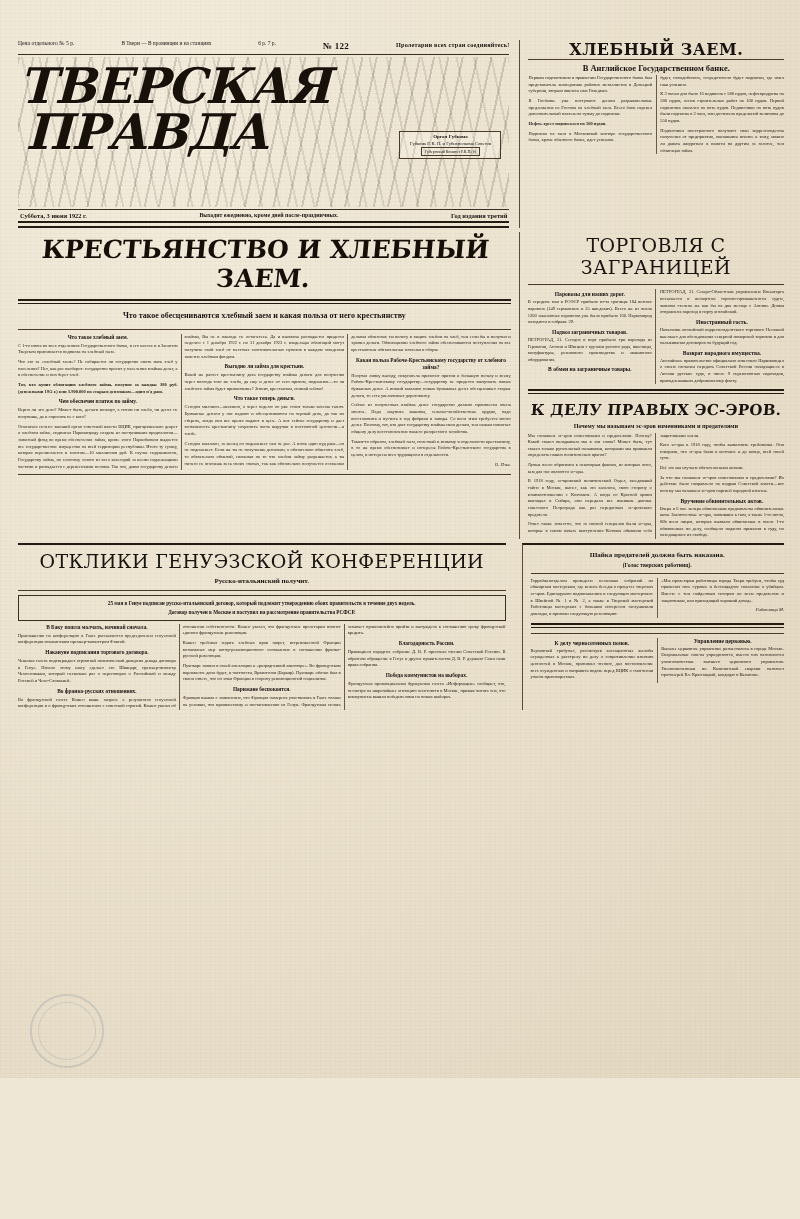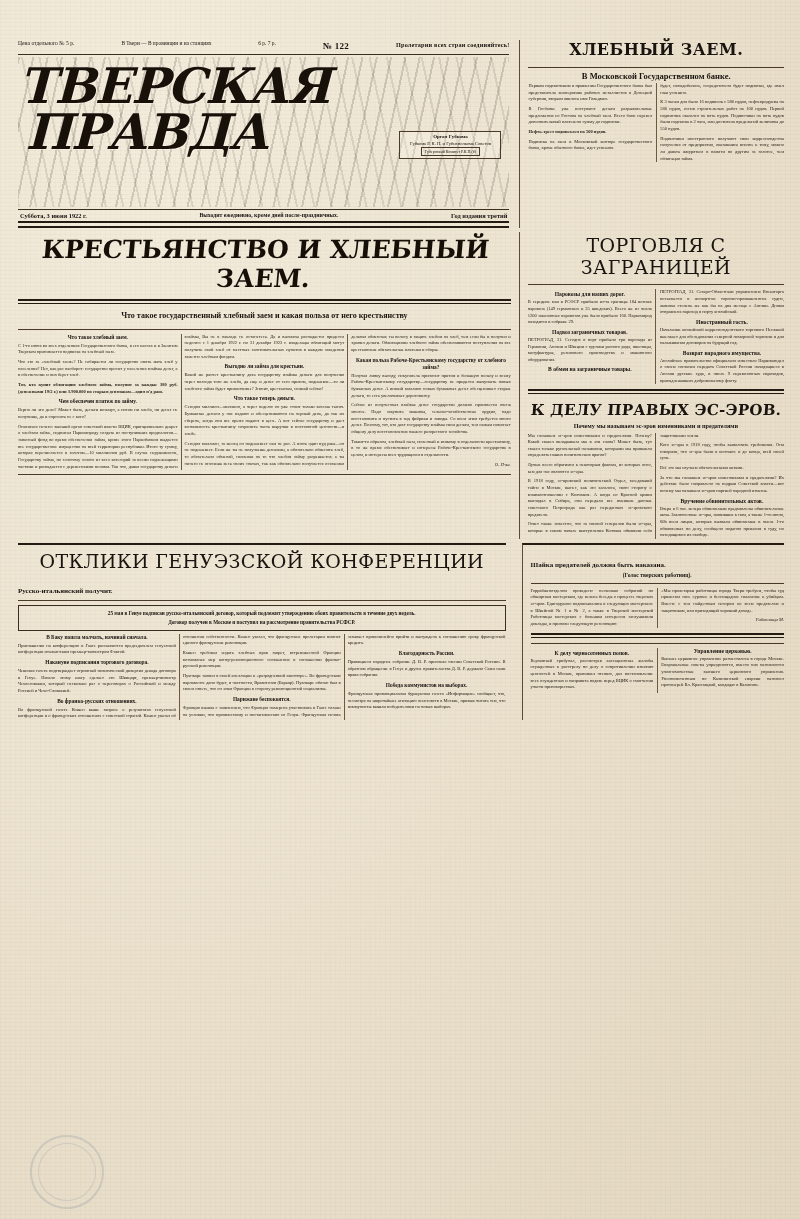--- a/index.html
+++ b/index.html
@@ -5,21 +5,21 @@
   html,body{margin:0;padding:0;}
   body{
     width:800px;height:1219px;
     background:#efe7d6;
     font-family:"Liberation Serif", serif;
     color:#1a1410;
     overflow:hidden;
   }
   .page{
     position:relative;
-    width:800px;height:1219px;
+    width:800px;height:1078px;
     background:
       radial-gradient(ellipse at 20% 10%, #f3ecdc 0%, #ece3d0 45%, #e2d7c0 100%);
     padding:0;
     box-sizing:border-box;
   }
   .paper-grain{
     position:absolute;inset:0;
     background:
       repeating-linear-gradient(0deg, rgba(120,95,60,.035) 0px, rgba(120,95,60,.035) 1px, transparent 1px, transparent 4px),
       repeating-linear-gradient(90deg, rgba(120,95,60,.025) 0px, rgba(120,95,60,.025) 1px, transparent 1px, transparent 5px);
@@ -108,21 +108,21 @@
     border-left:1px solid #5a4a33;
     padding-left:8px;
   }
   .rt-head{
     text-align:center;
     font-family:"DejaVu Serif", serif;
     font-weight:bold;
     font-size:16px;
     letter-spacing:.5px;
     border-bottom:1px solid #4a3b28;
-    padding-bottom:8px;
+    padding-bottom:0;
   }
   .rt-sub{
     text-align:center;font-size:8.5px;font-weight:bold;margin:3px 0 2px;
   }
   .two-col{column-count:2;column-gap:8px;column-rule:1px solid #6b5a40;}
   .three-col{column-count:3;column-gap:7px;column-rule:1px solid #6b5a40;}
   p.t{
     font-size:4.5px;
     line-height:1.48;
     text-align:justify;
@@ -178,21 +178,21 @@
   }
   .center-bold{text-align:center;font-weight:bold;font-size:5.2px;line-height:1.35;margin:2px 0;}
   .sign{text-align:right;font-size:4.6px;font-style:italic;margin-top:2px;}
   
   .mid-wrap{display:flex;gap:8px;margin-top:4px;}
   .mid-left{width:500px;}
   .mid-right{width:260px;border-left:1px solid #5a4a33;padding-left:8px;}
   .bot-wrap{display:flex;gap:16px;margin-top:4px;}
   .bot-left{width:500px;border-top:2px solid #241c12;padding-top:3px;}
   .bot-right{width:260px;border-left:1px solid #5a4a33;border-top:2px solid #241c12;padding-left:8px;padding-top:3px;}
-  .sm-head{font-size:7px;font-weight:bold;text-align:left;margin:13px 0 2px;line-height:1.25;}
+  .sm-head{font-size:7px;font-weight:bold;text-align:center;margin:3px 0 2px;line-height:1.25;}
   .xs-head{font-size:5.6px;font-weight:bold;text-align:center;margin:2px 0 1px;line-height:1.25;}
   .hl-4{
     font-family:"DejaVu Serif", serif;font-weight:bold;font-size:13px;text-align:center;
     letter-spacing:.3px;padding:2px 0;
   }
   .stamp{
     position:absolute;left:30px;bottom:10px;width:70px;height:70px;
     border-radius:50%;
     border:2px solid rgba(60,90,130,.35);
     opacity:.45;
@@ -242,39 +242,39 @@
         <div class="mh-foot">
           <div>Суббота, 3 июня 1922 г.</div>
           <div class="mid">Выходит ежедневно, кроме дней
 после-праздничных.</div>
           <div>Год издания третий</div>
         </div>
       </div>
 
       <div class="rt">
         <div class="rt-head">ХЛЕБНЫЙ ЗАЕМ.</div>
-        <div class="rt-sub">В Московской Государственном банке.</div>
+        <div class="rt-sub">В Английское Государственном банке.</div>
         <div class="two-col">
           <p class="t">Первым подписчиком в правлении Государственного банка был представитель кооператива рабочих металлистов в Донецкой губернии, вторым явилось имя Гольдман.</p>
           <p class="t">В Госбанке уже поступают деньги разрывательные предложения из Ростова на хлебный заем. Всего банк перевел дополнительный платеж по сумму до подписки.</p>
           <p class="t center-bold">Нефть-трест подписался на 500 пудов.</p>
           <p class="t">Подписка на заем в Московской конторе государственного банка, кроме обычного банка, идет успешно.</p>
           <p class="t">будет, понадобилось, сосредоточено будет подписки, где имел наш успешно.</p>
           <p class="t">К 3 часам дня было 16 подписок с 580 пудов, нефтепродукты на 580 пудов, основ строительных работ на 100 пудов. Первой подписчик оказался на пять пудов. Подписчики на пять пудов были подписка в 2 часа, или достигала предельной величины до 550 пудов.</p>
           <p class="t">Подписчики иностранного получают свои корреспонденты получения от предприятия, оказавшись вполне к тому, можно ли давать жмуряться в памяти по другим за золотое, чем облигация займа.</p>
         </div>
       </div>
     </div>
 
     <div class="mid-wrap">
 
       <div class="mid-left">
         <div class="hl-main">КРЕСТЬЯНСТВО И ХЛЕБНЫЙ ЗАЕМ.</div>
         <hr class="dbl-rule">
-        <div class="sub-hl">Что такое государственный хлебный заем и какая польза от него крестьянству</div>
+        <div class="sub-hl">Что такое обесцениваются хлебный заем и какая польза от него крестьянству</div>
         <hr class="sec-rule">
 
         <div class="three-col">
           <div class="kicker">Что такое хлебный заем.</div>
           <p class="t">С 1-го июня во всех отделениях Государственного банка, в его кассах и в Заемном Тверском принимается подписка на хлебный заем.</p>
           <p class="t">Что это за «хлебный заем»? Не собирается ли государство опять мать хлеб у населения? Нет, как раз наоборот: государство просит у населения взаймы денег, а в обеспечение и них берет хлеб.</p>
           <p class="t center-bold">Тот, кто купит облигацию хлебного займа, получит за каждые 380 руб. (денежными 19/2 г.) или 3.900.000 по старым дензнакам—один п'д ржи.</p>
           <div class="kicker">Чем обеспечен платеж по займу.</div>
           <p class="t">Верно ли это дело? Может быть, деньги возьмут, а потом ни хлеба, ни денег не получишь, да и спросить не с кого?</p>
           <p class="t">Опасаться нечего: высший орган советской власти ВЦИК, принципиально декрет о хлебном займе, подписал Наркомпроду создать из поступивших продналогов—запасный фонд во время обеспечения займа, кроме этого Наркобанком выдается все государственное имущество на всей территории республики. Итого ту сумму, которая перечисляется в золотом—10 миллионов руб. В случае нерушимости, Государству займа, по золотому золото из всех категорий за всеми подлежащими частями и распадается с деревенскими полями. Так что, давая государству деньги взаймы, Вы не в накладе не останетесь. Да и выплаты распадается придется недолго: с 1 декабря 1922 г. по 31 декабря 1923 г. владельцы облигаций могут получить свой хлеб от местных заготовительных пунктов в каждом заведении заметно хлебным фондом.</p>

